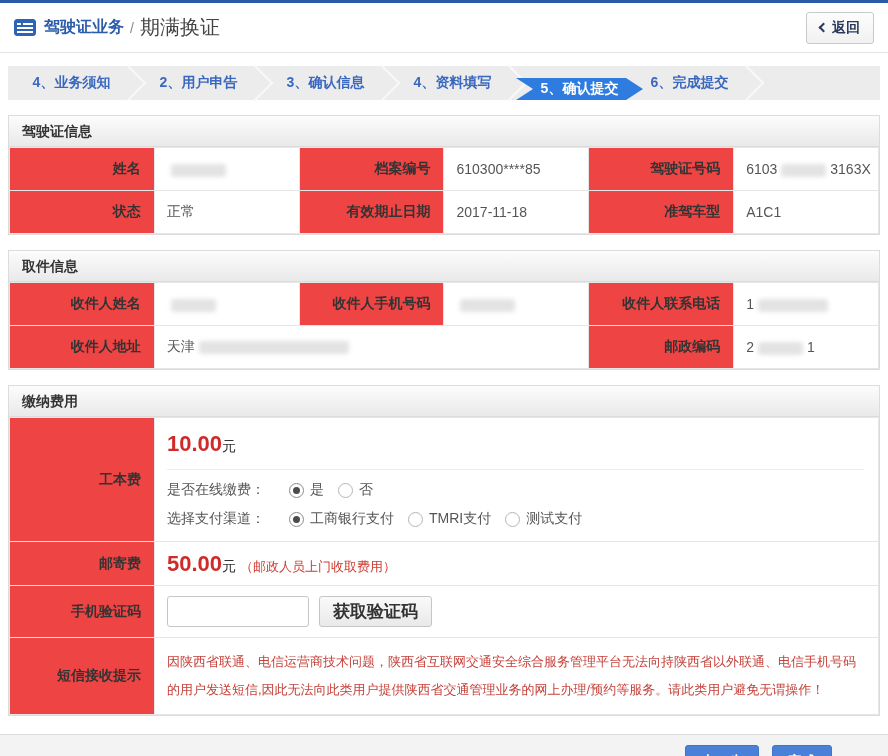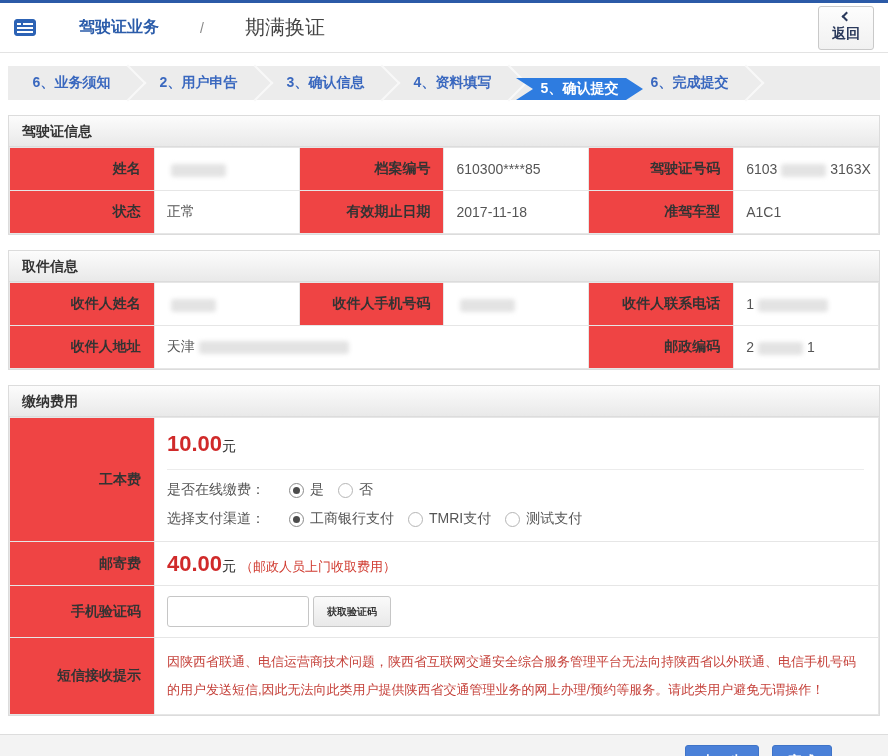--- a/index.html
+++ b/index.html
@@ -1,28 +1,28 @@
 <!DOCTYPE html>
 <html><head>
 <meta charset="utf-8">
 <style>
   * { margin:0; padding:0; box-sizing:border-box; }
   html,body { width:888px; height:756px; overflow:hidden; background:#fff;
     font-family:"Liberation Sans","DejaVu Sans",sans-serif; }
   .topline { height:3px; background:#2b5aa7; }
   
   .header { height:50px; display:flex; align-items:center; padding:0 14px;
-    border-bottom:1px solid #e3e3e3; background:#fff;gap:35px; }
+    border-bottom:1px solid #e3e3e3; background:#fff; }
   .hicon { width:22px; height:17px; margin-right:8px; flex:0 0 auto; }
   .htitle { color:#2b5caa; font-size:16px; font-weight:bold; }
   .hsep { color:#888; font-size:14px; margin:0 6px; }
   .hsub { color:#444; font-size:20px; }
   .back-btn { margin-left:auto; display:inline-flex; align-items:center; gap:5px;
     padding:6px 13px; border:1px solid #c9c9c9; border-radius:3px; cursor:pointer;
-    background:linear-gradient(#fdfdfd,#f1f1f1); color:#2b3a5c; font-size:14px; font-weight:bold;flex-direction:column; }
+    background:linear-gradient(#fdfdfd,#f1f1f1); color:#2b3a5c; font-size:14px; font-weight:bold; }
   .chev-left { width:7px; height:7px; border-left:2px solid #2b3a5c; border-bottom:2px solid #2b3a5c;
     transform:rotate(45deg); display:inline-block; }
   
   .steps { margin:13px 8px 0; height:34px; background:#ececec; display:flex; position:relative; }
   .step { flex:1; display:flex; align-items:center; justify-content:center; position:relative;
     color:#3a68bf; font-size:14px; font-weight:bold; }
   .step.filler { flex:1; }
   .step:not(.active):not(.filler)::after { content:''; position:absolute; right:-6px; top:4px;
     width:24px; height:24px; transform:rotate(45deg);
     border-top:2px solid #f8f8f8; border-right:2px solid #f8f8f8; z-index:0; }
@@ -49,22 +49,22 @@
   .opt-row .q { margin-right:10px; }
   .radio { width:15px; height:15px; border-radius:50%; border:1px solid #b5b5b5; background:#fff;
     display:inline-block; position:relative; vertical-align:-3px; margin:0 6px 0 14px; cursor:pointer; }
   .radio.checked { border-color:#8b8b8b; }
   .radio.checked::after { content:''; position:absolute; left:3px; top:3px; right:3px; bottom:3px;
     border-radius:50%; background:#4c4c4c; }
   .opt-label { color:#555; }
   .pad-b { padding-bottom:13px; }
   .code-input { width:142px; height:31px; border:1px solid #c6c6c6; border-radius:3px;
     padding:0 8px; font-size:14px; color:#333; outline:none; vertical-align:middle; }
-  .code-btn { height:31px; margin-left:0; padding:0 13px; border:1px solid #c6c6c6; border-radius:3px;
-    background:linear-gradient(#fafafa,#e9e9e9); color:#333; font-size:10px; font-weight:bold;
+  .code-btn { height:31px; margin-left:6px; padding:0 13px; border:1px solid #c6c6c6; border-radius:3px;
+    background:linear-gradient(#fafafa,#e9e9e9); color:#333; font-size:17px; font-weight:bold;
     cursor:pointer; vertical-align:middle; }
   .sms-tip { color:#c5413a; font-size:13px; line-height:2.15; padding:10px 14px 10px 12px; }
   
   .footer { margin-top:18px; height:55px; background:#f3f3f3; border-top:1px solid #ddd;
     display:flex; align-items:center; justify-content:flex-end; padding-right:56px; gap:13px; }
   .btn-blue { background:#4a80d8; border:1px solid #3f74c8; color:#fff; font-size:14px; font-weight:bold;
     padding:7px 15px; border-radius:3px; cursor:pointer; }
 </style>
 </head>
 <body>
@@ -83,21 +83,21 @@
   <span class="hsep">/</span>
   <span class="hsub">期满换证</span>
   <button class="back-btn">
     <span class="chev-left"></span>
     <span>返回</span>
   </button>
 </div>
 
 <div class="steps">
   <div class="step">
-      <span>6、业务须知</span>
+      <span>4、业务须知</span>
     </div>
   <div class="step">
       <span>2、用户申告</span>
     </div>
   <div class="step">
       <span>3、确认信息</span>
     </div>
   <div class="step">
       <span>4、资料填写</span>
     </div>
@@ -184,21 +184,21 @@
           <span class="radio"></span>
           <span class="opt-label">TMRI支付</span>
           <span class="radio"></span>
           <span class="opt-label">测试支付</span>
         </div>
       </td>
     </tr>
     <tr>
       <td class="lbl">邮寄费</td>
       <td class="val" style="height:44px;">
-        <span class="amount">40.00</span><span class="yuan">元</span>
+        <span class="amount">50.00</span><span class="yuan">元</span>
         <span class="red-note">（邮政人员上门收取费用）</span>
       </td>
     </tr>
     <tr>
       <td class="lbl">手机验证码</td>
       <td class="val" style="height:52px;">
         <input class="code-input" type="text" style="">
         <button class="code-btn">获取验证码</button>
       </td>
     </tr>

